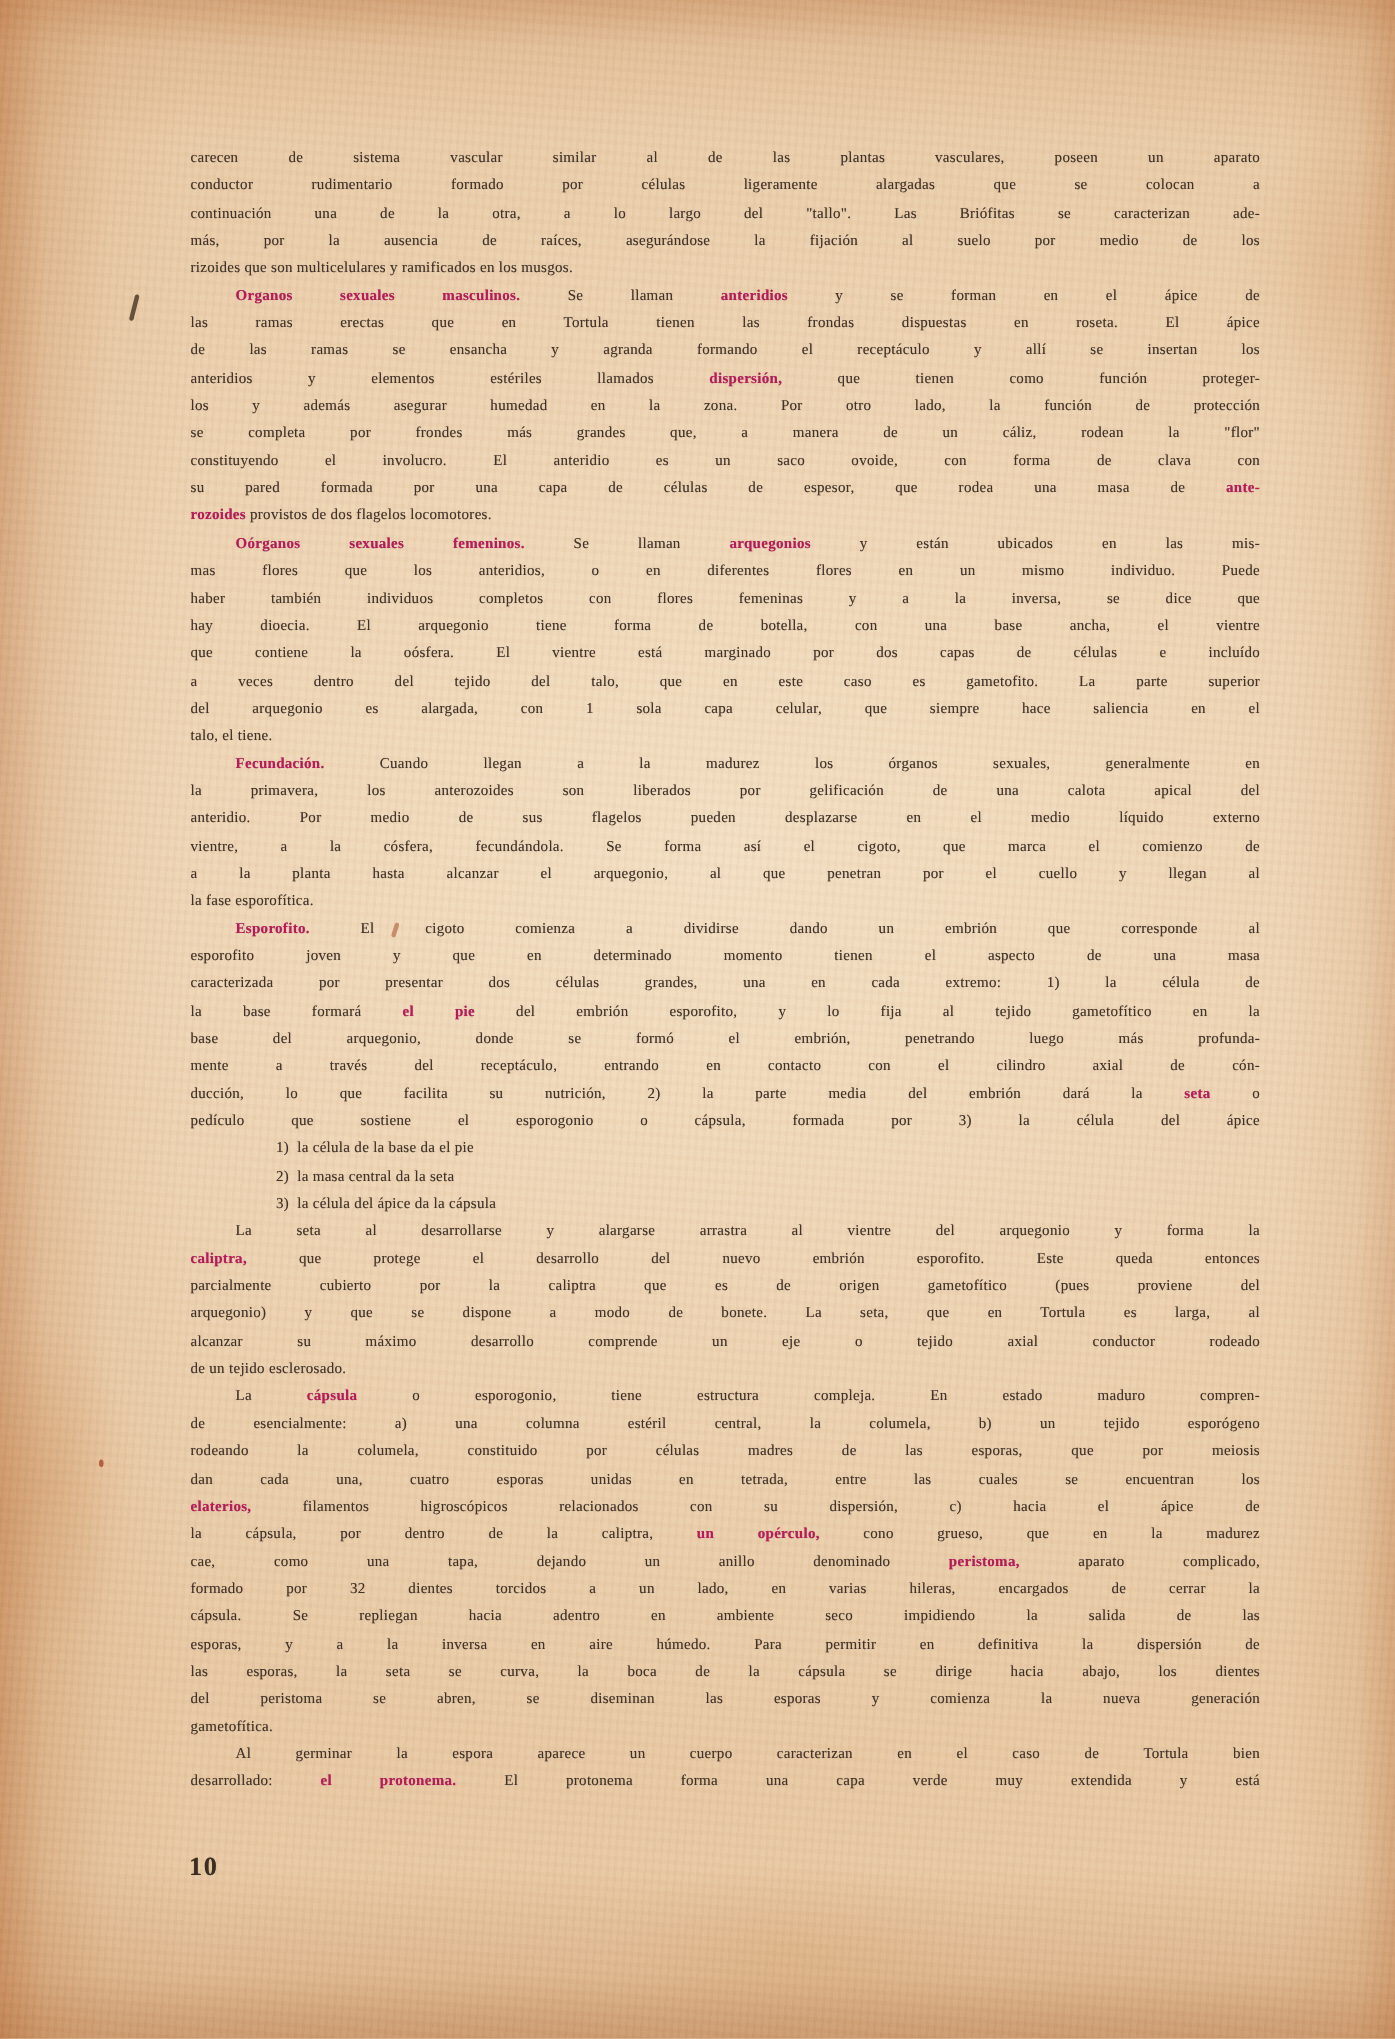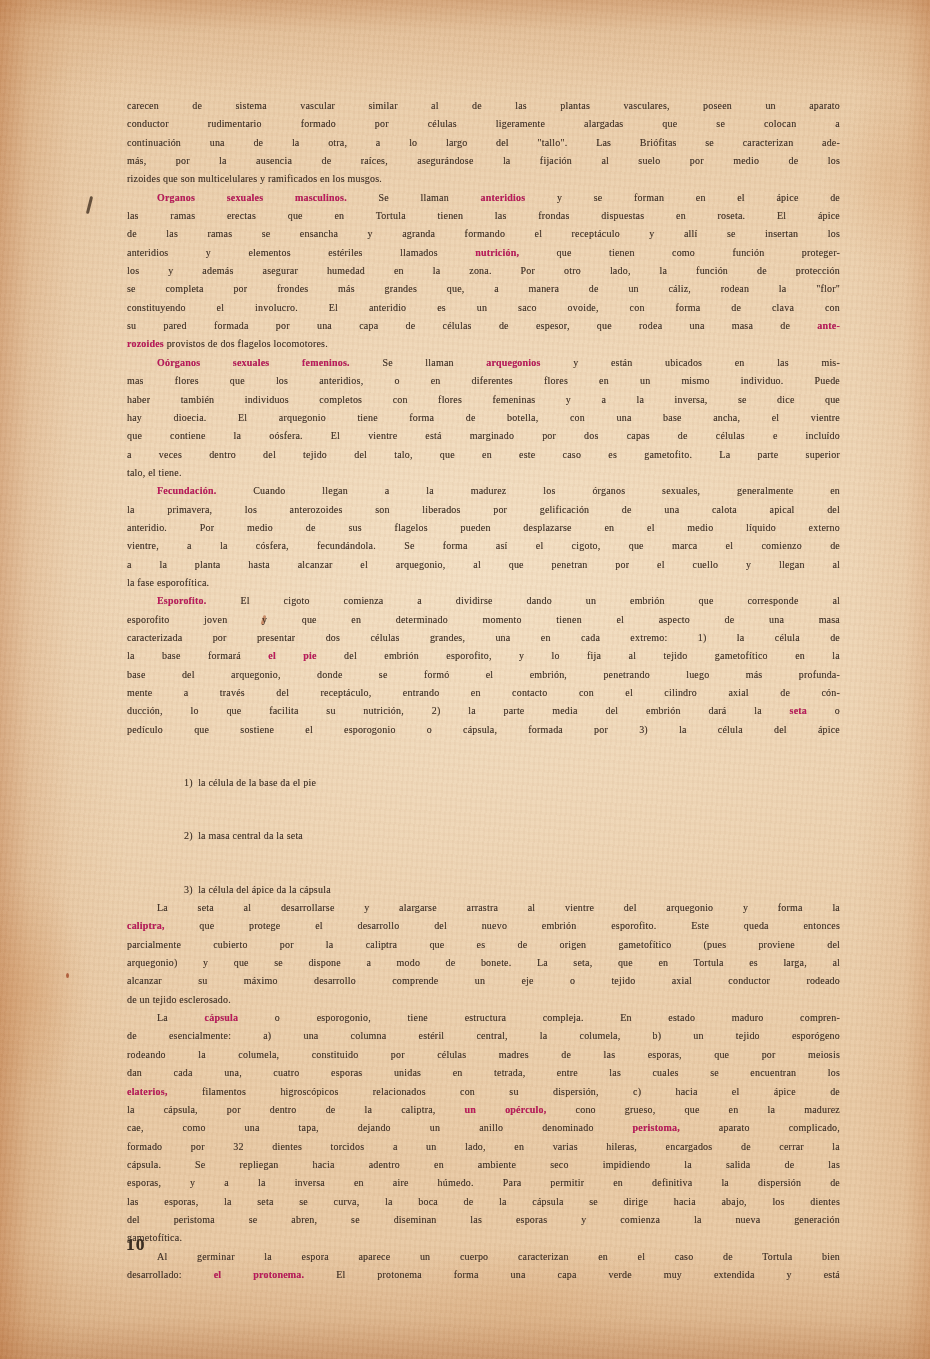--- a/index.html
+++ b/index.html
@@ -46,21 +46,21 @@
   .page-text {
     position: absolute; left: 127px; top: 97px; width: 713px;
     font-size: 10px; line-height: 18.35px;
     color: #41332a;
     letter-spacing: 0.2px;
     text-shadow: 0 0 0.5px rgba(62,46,30,0.45);
   }
   .line { text-align: justify; text-align-last: justify; height: 18.35px; overflow: hidden; }
   .line.indent { padding-left: 30px; }
   .line.last { text-align-last: left; }
-  .line.list { text-align: left; text-align-last: left; padding-left: 57px; margin-top: 35px; }
+  .line.list { text-align: left; text-align-last: left; padding-left: 57px; }
   .b { font-weight: bold; color: #be185d; }
 
   .page-number {
     position: absolute; left: 126px; top: 1234px;
     font-size: 17.5px; font-weight: bold; color: #3a2e22;
     letter-spacing: 1px;
     text-shadow: 0 0 0.5px rgba(62,46,30,0.5);
   }
 </style>
 </head>
@@ -76,32 +76,33 @@
 
 <div class="page-text">
     <div class="line"><span>carecen de sistema vascular similar al de las plantas vasculares, poseen un aparato</span></div>
     <div class="line"><span>conductor rudimentario formado por células ligeramente alargadas que se colocan a</span></div>
     <div class="line"><span>continuación una de la otra, a lo largo del "tallo". Las Briófitas se caracterizan ade-</span></div>
     <div class="line"><span>más, por la ausencia de raíces, asegurándose la fijación al suelo por medio de los</span></div>
     <div class="line last"><span>rizoides que son multicelulares y ramificados en los musgos.</span></div>
     <div class="line indent"><span class="b">Organos sexuales masculinos.</span><span> Se llaman </span><span class="b">anteridios</span><span> y se forman en el ápice de</span></div>
     <div class="line"><span>las ramas erectas que en Tortula tienen las frondas dispuestas en roseta. El ápice</span></div>
     <div class="line"><span>de las ramas se ensancha y agranda formando el receptáculo y allí se insertan los</span></div>
-    <div class="line"><span>anteridios y elementos estériles llamados </span><span class="b">nutrición,</span><span> que tienen como función proteger-</span></div>
+    <div class="line"><span>anteridios y elementos estériles llamados </span><span class="b">dispersión,</span><span> que tienen como función proteger-</span></div>
     <div class="line"><span>los y además asegurar humedad en la zona. Por otro lado, la función de protección</span></div>
     <div class="line"><span>se completa por frondes más grandes que, a manera de un cáliz, rodean la "flor"</span></div>
     <div class="line"><span>constituyendo el involucro. El anteridio es un saco ovoide, con forma de clava con</span></div>
     <div class="line"><span>su pared formada por una capa de células de espesor, que rodea una masa de </span><span class="b">ante-</span></div>
     <div class="line last"><span class="b">rozoides</span><span> provistos de dos flagelos locomotores.</span></div>
     <div class="line indent"><span class="b">Oórganos sexuales femeninos.</span><span> Se llaman </span><span class="b">arquegonios</span><span> y están ubicados en las mis-</span></div>
     <div class="line"><span>mas flores que los anteridios, o en diferentes flores en un mismo individuo. Puede</span></div>
     <div class="line"><span>haber también individuos completos con flores femeninas y a la inversa, se dice que</span></div>
     <div class="line"><span>hay dioecia. El arquegonio tiene forma de botella, con una base ancha, el vientre</span></div>
     <div class="line"><span>que contiene la oósfera. El vientre está marginado por dos capas de células e incluído</span></div>
     <div class="line"><span>a veces dentro del tejido del talo, que en este caso es gametofito. La parte superior</span></div>
+    <div class="line"><span>del arquegonio es alargada, con 1 sola capa celular, que siempre hace saliencia en el</span></div>
     <div class="line last"><span>talo, el tiene.</span></div>
     <div class="line indent"><span class="b">Fecundación.</span><span> Cuando llegan a la madurez los órganos sexuales, generalmente en</span></div>
     <div class="line"><span>la primavera, los anterozoides son liberados por gelificación de una calota apical del</span></div>
     <div class="line"><span>anteridio. Por medio de sus flagelos pueden desplazarse en el medio líquido externo</span></div>
     <div class="line"><span>vientre, a la cósfera, fecundándola. Se forma así el cigoto, que marca el comienzo de</span></div>
     <div class="line"><span>a la planta hasta alcanzar el arquegonio, al que penetran por el cuello y llegan al</span></div>
     <div class="line last"><span>la fase esporofítica.</span></div>
     <div class="line indent"><span class="b">Esporofito.</span><span> El cigoto comienza a dividirse dando un embrión que corresponde al</span></div>
     <div class="line"><span>esporofito joven y que en determinado momento tienen el aspecto de una masa</span></div>
     <div class="line"><span>caracterizada por presentar dos células grandes, una en cada extremo: 1) la célula de</span></div>

